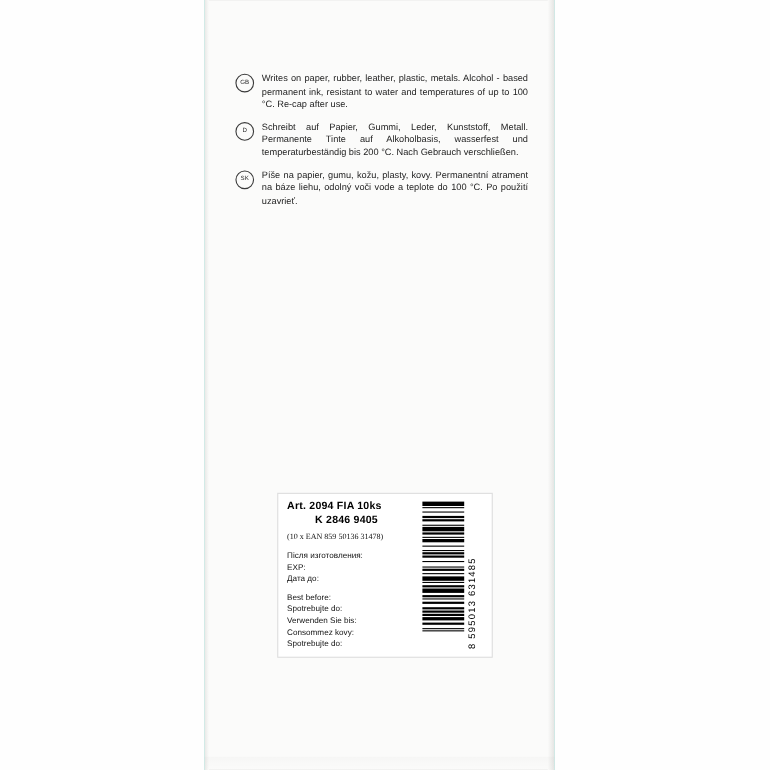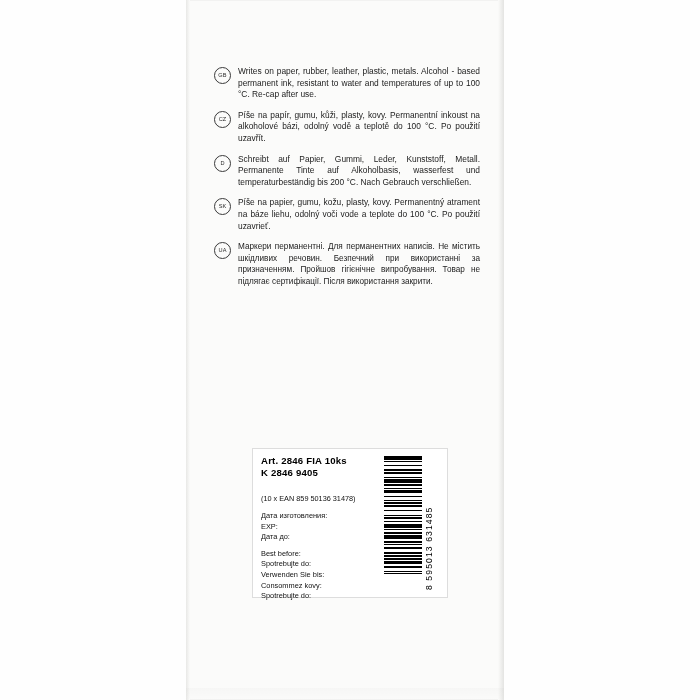--- a/index.html
+++ b/index.html
@@ -111,27 +111,29 @@
     width: 118px;
   }
   .art-line {
     font-size: 9.6px;
     font-weight: bold;
     color: #000;
     letter-spacing: 0.2px;
     margin-bottom: 1px;
   }
   .art-line.center {
+    text-align: center;
     padding-right: 10px;
   }
   .ean-line {
     font-size: 7.3px;
     color: #111;
-    margin-top: 16px;
+    margin-top: 5px;
     margin-bottom: 8px;
+    font-family: Liberation Serif, serif;
   }
   .field-line {
     font-size: 7.4px;
     color: #111;
     line-height: 10.6px;
   }
   .field-gap {
     height: 6px;
   }
 
@@ -192,50 +194,42 @@
   <div class="box-edge-right"></div>
   <div class="shadow-bottom"></div>
 
   <div class="lang-list">
 
     <div class="lang-block">
       <span class="lang-code">GB</span>
       <div class="lang-text">Writes on paper, rubber, leather, plastic, metals. Alcohol - based permanent ink, resistant to water and temperatures of up to 100 °C. Re-cap after use.</div>
     </div>
 
-    <div class="lang-block">
-      <span class="lang-code">CZ</span>
-      <div class="lang-text">Píše na papír, gumu, kůži, plasty, kovy. Permanentní inkoust na alkoholové bázi, odolný vodě a teplotě do 100 °C. Po použití uzavřít.</div>
-    </div>
 
     <div class="lang-block">
       <span class="lang-code">D</span>
       <div class="lang-text">Schreibt auf Papier, Gummi, Leder, Kunststoff, Metall. Permanente Tinte auf Alkoholbasis, wasserfest und temperaturbeständig bis 200 °C. Nach Gebrauch verschließen.</div>
     </div>
 
     <div class="lang-block">
       <span class="lang-code">SK</span>
-      <div class="lang-text">Píše na papier, gumu, kožu, plasty, kovy. Permanentný atrament na báze liehu, odolný voči vode a teplote do 100 °C. Po použití uzavrieť.</div>
-    </div>
-
-
-    <div class="lang-block">
-      <span class="lang-code">UA</span>
-      <div class="lang-text cyr">Маркери перманентні. Для перманентних написів. Не містить шкідливих речовин. Безпечний при використанні за призначенням. Пройшов гігієнічне випробування. Товар не підлягає сертифікації. Після використання закрити.</div>
-    </div>
+      <div class="lang-text">Píše na papier, gumu, kožu, plasty, kovy. Permanentní atrament na báze liehu, odolný voči vode a teplote do 100 °C. Po použití uzavrieť.</div>
+    </div>
+
+
 
   </div>
 
   <div class="label">
     <div class="label-left">
-      <div class="art-line">Art. 2846  FIA 10ks</div>
+      <div class="art-line">Art. 2094  FIA 10ks</div>
       <div class="art-line center">K 2846 9405</div>
       <div class="ean-line">(10 x EAN 859 50136 31478)</div>
 
-      <div class="field-line">Дата изготовления:</div>
+      <div class="field-line">Після изготовления:</div>
       <div class="field-line">EXP:</div>
       <div class="field-line">Дата до:</div>
       <div class="field-gap"></div>
       <div class="field-line">Best before:</div>
       <div class="field-line">Spotrebujte do:</div>
       <div class="field-line">Verwenden Sie bis:</div>
       <div class="field-line">Consommez kovy:</div>
       <div class="field-line">Spotrebujte do:</div>
     </div>
 

